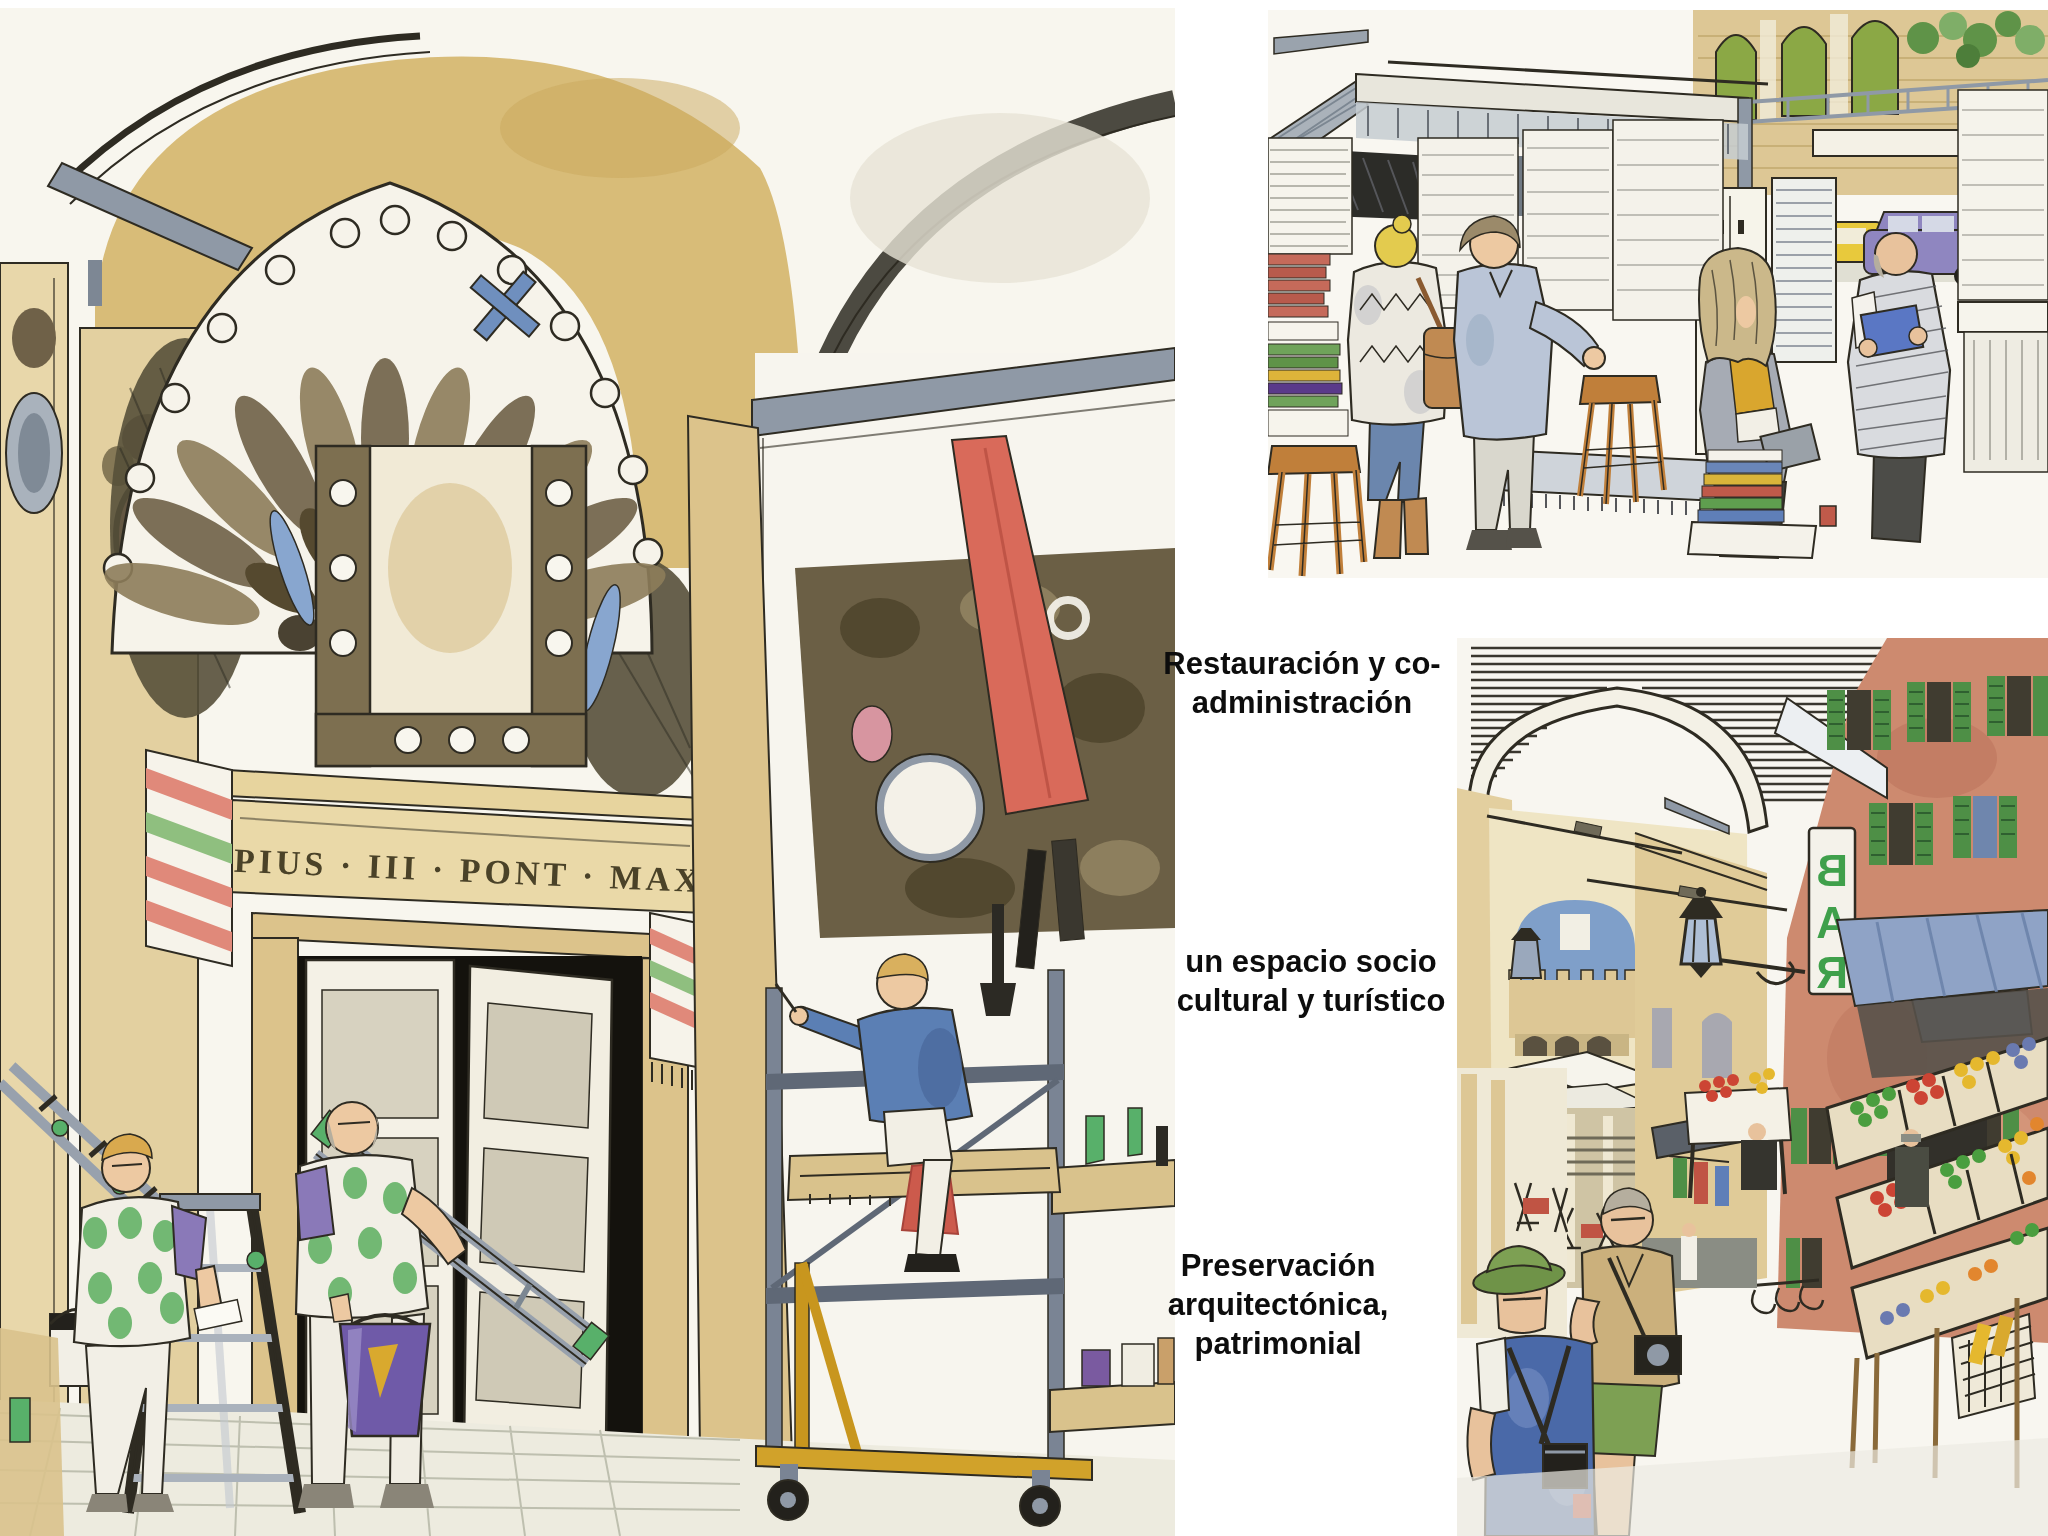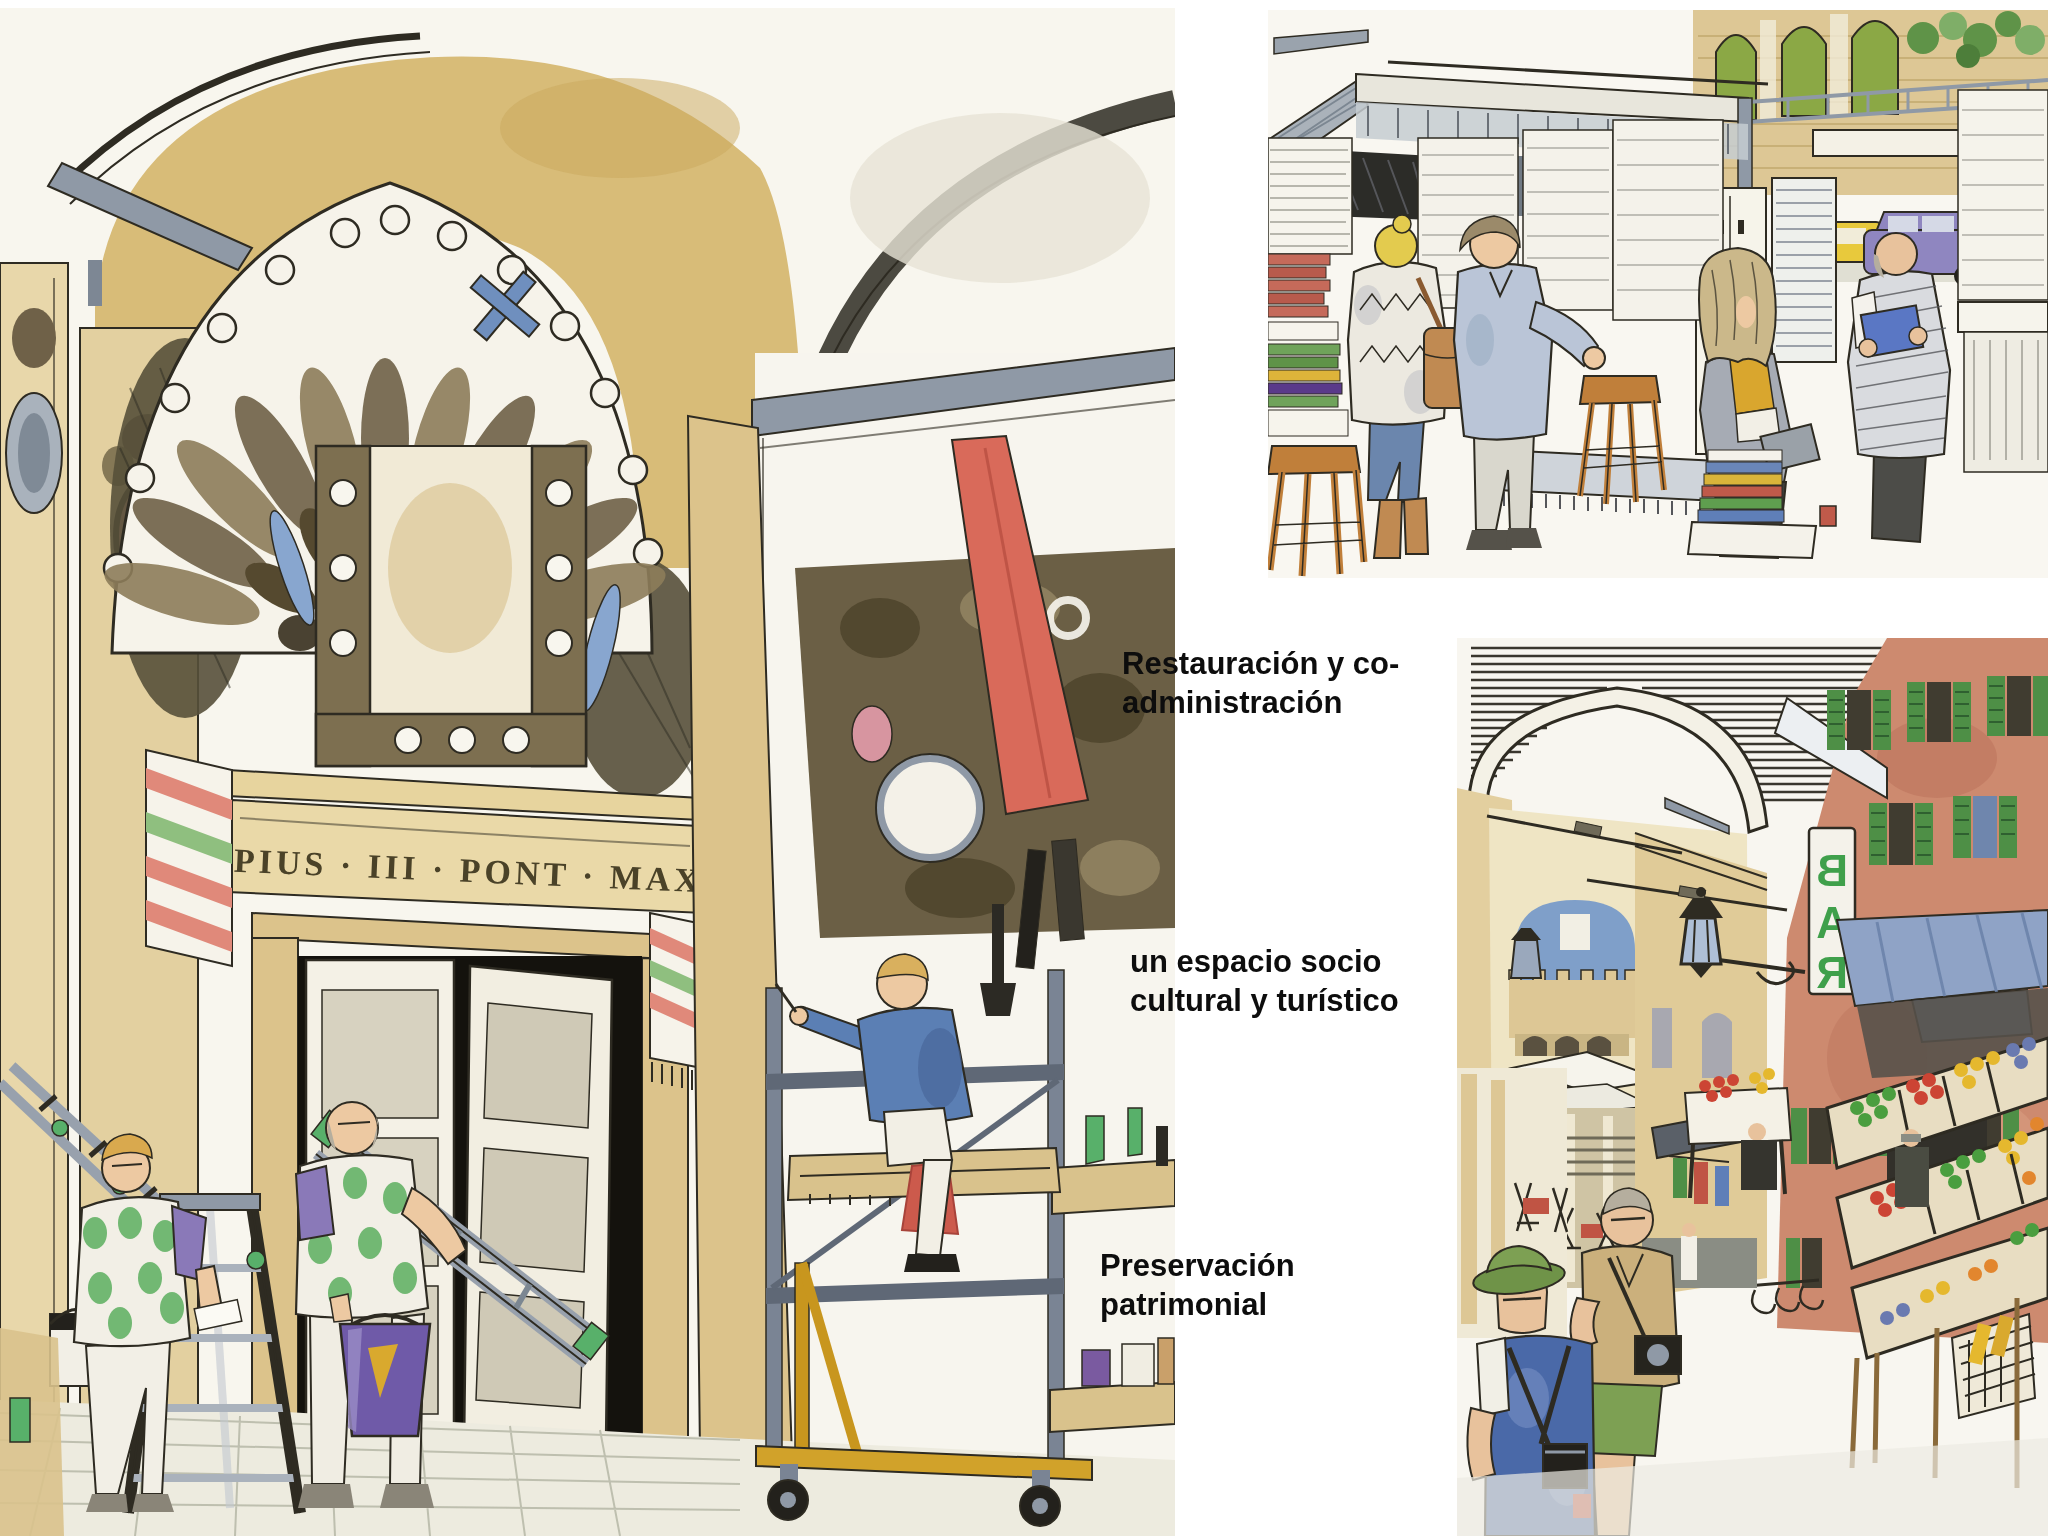--- a/index.html
+++ b/index.html
@@ -1,18 +1,18 @@
 <!DOCTYPE html>
 <html><head>
 <meta charset="utf-8">
 <style>
   html,body{margin:0;padding:0;background:#fff}
   #stage{position:relative;width:2048px;height:1536px;background:#ffffff;overflow:hidden;font-family:"Liberation Sans",sans-serif}
   .panel{position:absolute}
-  .caption{position:absolute;text-align:left;font:700 31px/39px "Liberation Sans",sans-serif;color:#0d0d0d}
+  .caption{position:absolute;text-align:center;font:700 31px/39px "Liberation Sans",sans-serif;color:#0d0d0d}
   #cap-restoration{left:1122px;top:644px;width:360px}
   #cap-recovery{left:1130px;top:942px;width:362px}
   #cap-preservation{left:1100px;top:1246px;width:356px}
   .ink{stroke:#2e2b22;fill:none}
   .o{stroke:#2e2b22}
   svg{display:block}
 </style>
 </head>
 <body>
 
@@ -789,16 +789,17 @@
   <div class="caption" id="cap-restoration">
     <div>Restauración y co-</div>
     <div>administración</div>
   </div>
   <div class="caption" id="cap-recovery">
     <div>un espacio socio</div>
     <div>cultural y turístico</div>
   </div>
   <div class="caption" id="cap-preservation">
     <div>Preservación</div>
+    <div>arquitectónica,</div>
     <div>patrimonial</div>
   </div>
 
 </div>
 
 </body></html>

